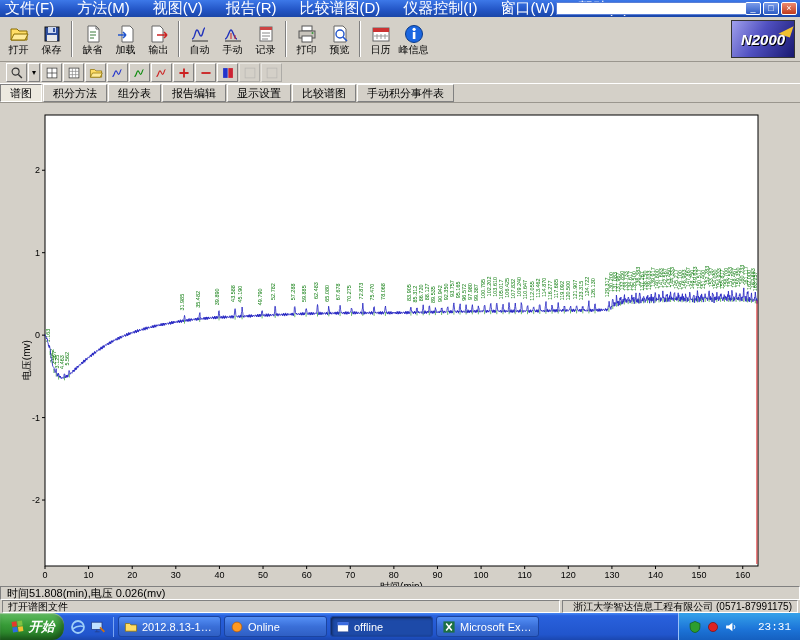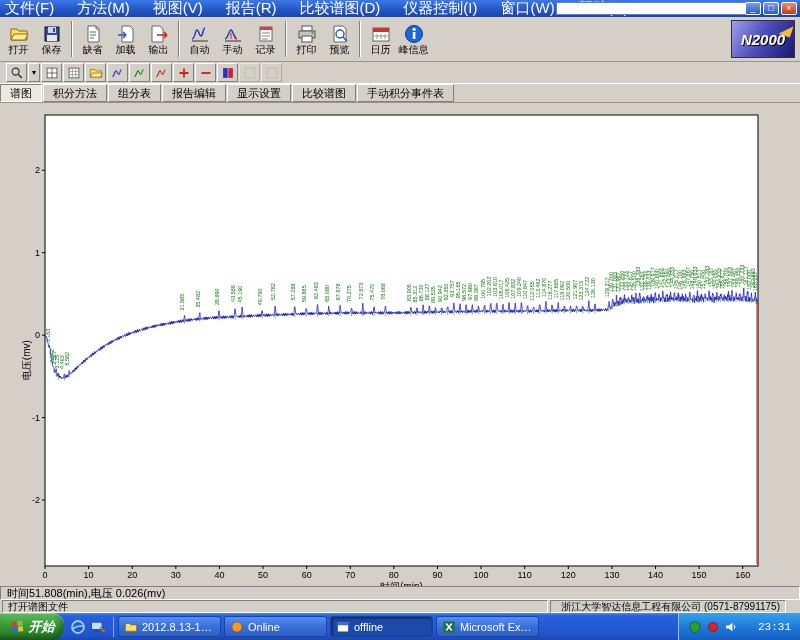--- a/index.html
+++ b/index.html
@@ -52,21 +52,21 @@
   .tab.selected{border-color:#808080 #fff #fff #808080;background:#ece9df;}
 
   
   #client{position:absolute;top:103px;left:0;right:0;height:483px;background:#d4d0c8;}
   #chart-svg{display:block;}
 
   
   #readout{position:absolute;top:586px;left:0;right:0;height:14px;background:#d4d0c8;
     border:1px solid;border-color:#808080 #fff #fff #808080;display:flex;align-items:center;
     padding-left:6px;font-size:11px;}
-  #statusbar{position:absolute;top:600px;left:0;right:12px;height:13px;display:flex;gap:2px;
+  #statusbar{position:absolute;top:600px;left:0;right:0;height:13px;display:flex;gap:2px;
     padding:0 2px;background:#d4d0c8;font-size:10px;}
   .status-panel{border:1px solid;border-color:#808080 #fff #fff #808080;display:flex;align-items:center;
     padding:0 5px;height:13px;white-space:nowrap;overflow:hidden;}
   .status-panel.left{flex:1;}
   .status-panel.right{width:236px;justify-content:flex-end;}
 
   
   #taskbar{position:absolute;top:613px;left:0;right:0;height:27px;display:flex;align-items:center;
     background:linear-gradient(180deg,#4a8af5 0%,#2961dd 10%,#2155cc 80%,#1a47b0 100%);}
   #start-button{height:27px;width:64px;flex:none;display:flex;align-items:center;justify-content:center;gap:4px;

